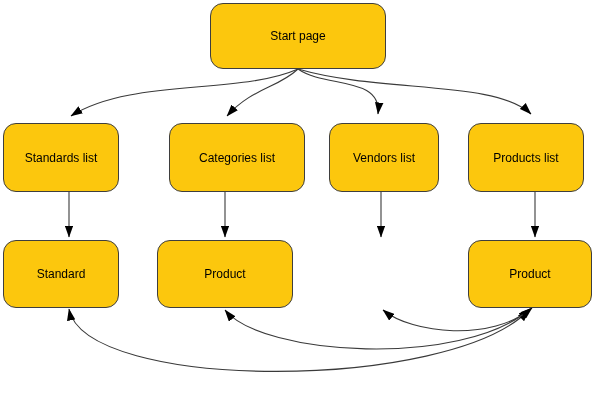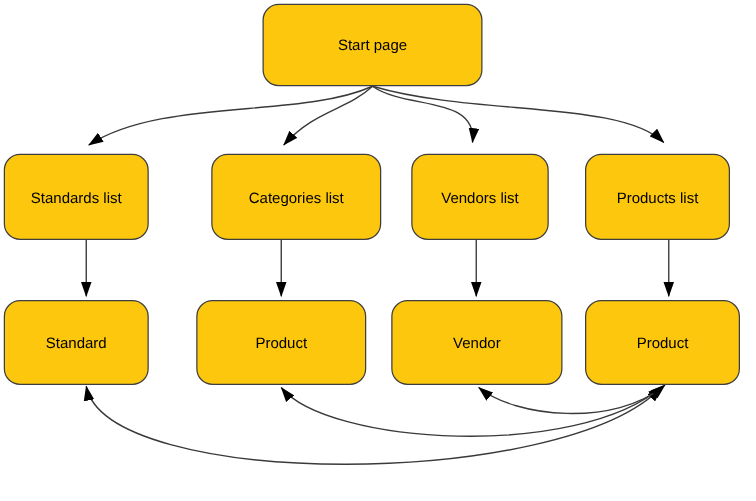--- a/index.html
+++ b/index.html
@@ -76,16 +76,15 @@
 
   <div class="node n-start">Start page</div>
 
   <div class="node n-standards">Standards list</div>
   <div class="node n-categories">Categories list</div>
   <div class="node n-vendors">Vendors list</div>
   <div class="node n-products">Products list</div>
 
   <div class="node n-standard">Standard</div>
   <div class="node n-category">Product</div>
-  <div class="node n-vendor">Vendor</div>
   <div class="node n-product">Product</div>
 
 </div>
 
 </body></html>

